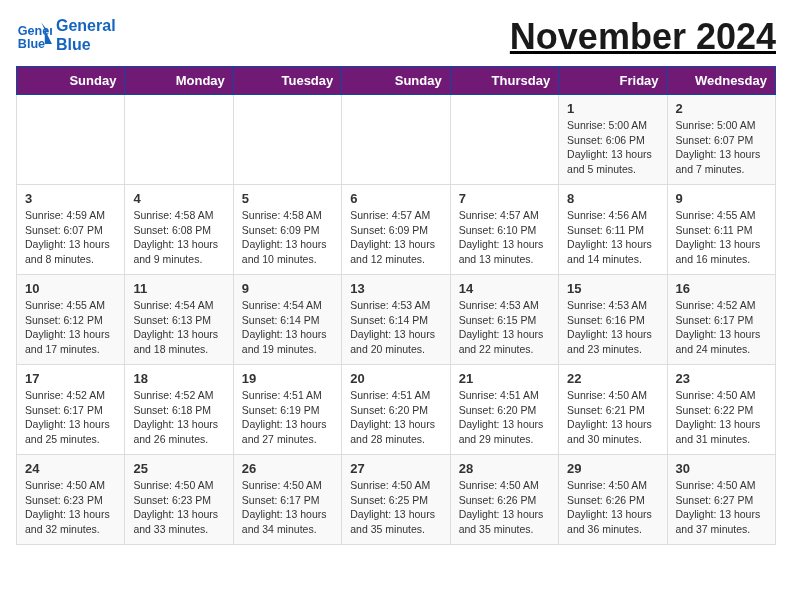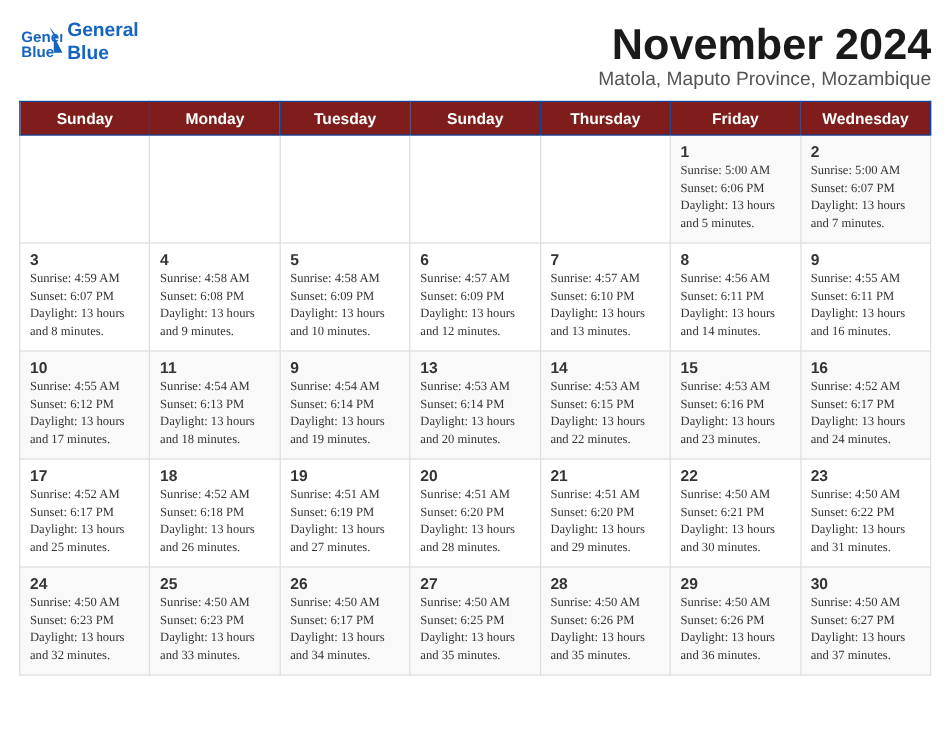--- a/index.html
+++ b/index.html
@@ -19,40 +19,40 @@
     .logo {
       display: flex;
       align-items: center;
       gap: 4px;
     }
     .logo-icon {
       width: 36px;
       height: 36px;
     }
     .title-block {
-      text-align: right;
+      text-decoration: underline;
     }
     .calendar-title {
       font-size: 36px;
       font-weight: bold;
       color: #1a1a1a;
     }
     .calendar-subtitle {
       font-size: 16px;
       color: #555;
     }
     table {
       width: 100%;
       border-collapse: collapse;
       table-layout: fixed;
     }
     thead tr th {
-      background-color: #7f1d1d;
+      background-color: #701a75;
       color: #fff;
-      text-align: center;
+      text-align: right;
       padding: 6px 8px;
       font-size: 13px;
       font-weight: bold;
       border: 1px solid #0d47a1;
     }
     tbody tr td {
       vertical-align: top;
       padding: 6px 8px;
       border: 1px solid #ddd;
       font-size: 11px;
@@ -66,21 +66,20 @@
     .day-num {
       font-size: 13px;
       font-weight: bold;
       display: block;
       margin-bottom: 2px;
     }
     .day-info {
       font-size: 10.5px;
       line-height: 1.4;
       color: #333;
-      font-family: Liberation Serif, serif;
     }
     .empty-cell {
       background: #fff !important;
     }
   </style>
 </head>
 <body>
 
 <div class="header-area">
   <div class="logo">
@@ -89,21 +88,20 @@
       <text x="2" y="34" font-size="14" font-weight="bold" fill="#1565c0">Blue</text>
       <polygon points="32,8 40,18 36,18 36,32 44,32" fill="#1565c0" transform="translate(-4,-2)"></polygon>
     </svg>
     <div>
       <div style="font-size:16px;font-weight:bold;color:#1565c0;line-height:1.2;">General</div>
       <div style="font-size:16px;font-weight:bold;color:#1565c0;line-height:1.2;">Blue</div>
     </div>
   </div>
   <div class="title-block">
     <div class="calendar-title">November 2024</div>
-    <div class="calendar-subtitle">Matola, Maputo Province, Mozambique</div>
   </div>
 </div>
 
 <table>
   <thead>
     <tr id="header-row">
         <th>Sunday</th>
         <th>Monday</th>
         <th>Tuesday</th>
         <th>Sunday</th>

